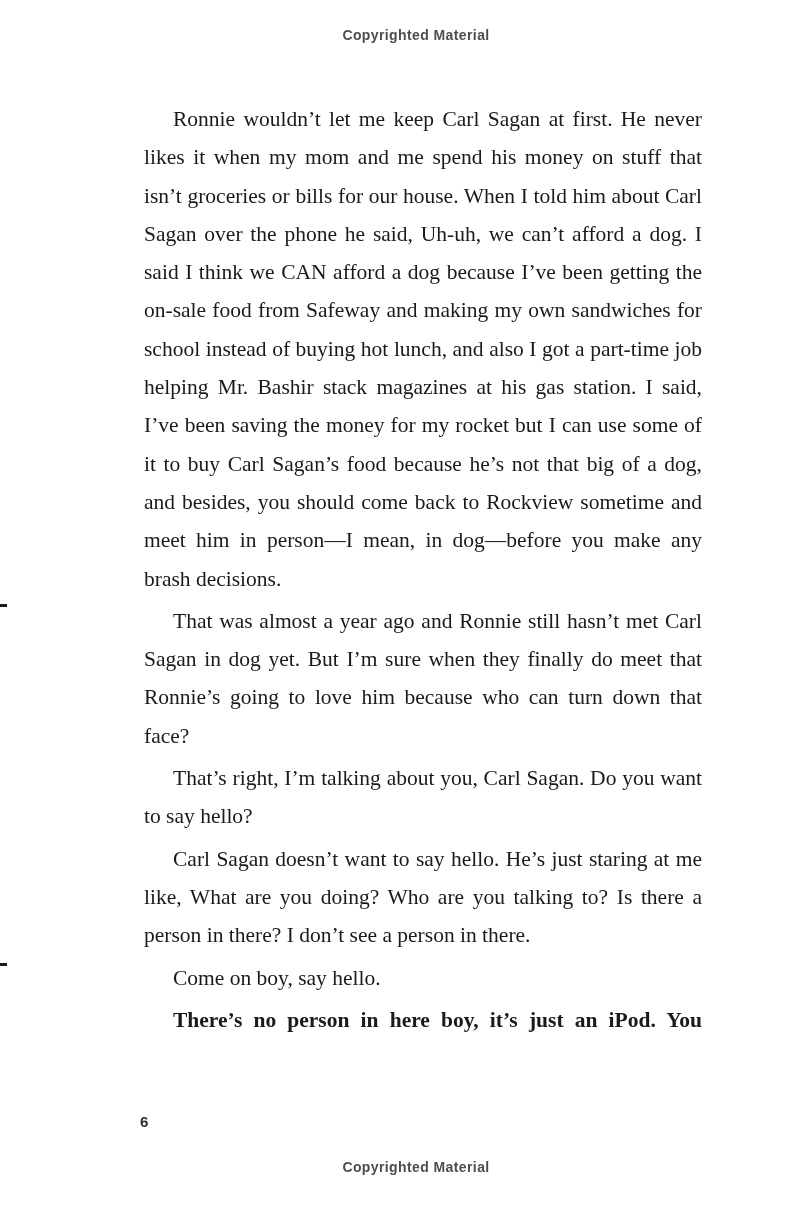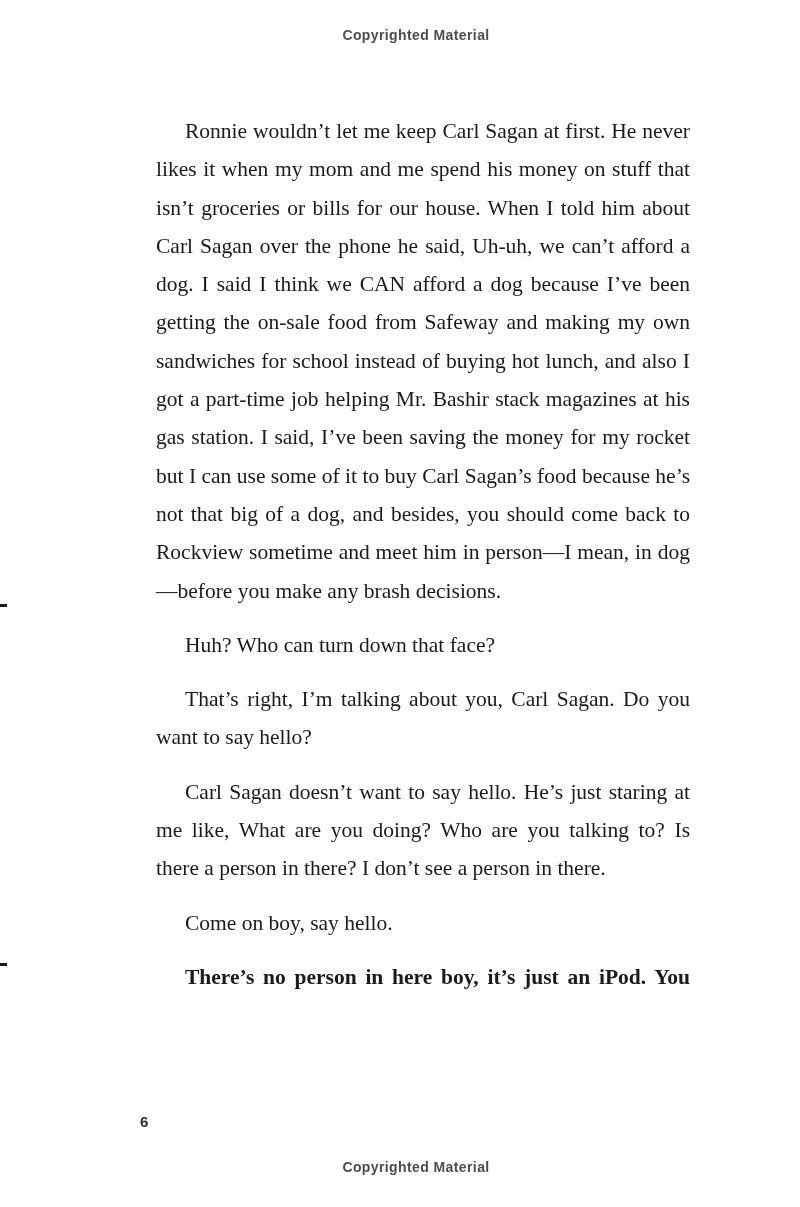--- a/index.html
+++ b/index.html
@@ -32,21 +32,21 @@
     position: absolute;
     left: 140px;
     top: 96px;
     width: 566px;
     font-size: 21.5px;
     line-height: 38.3px;
     color: #1a1a1a;
     text-align: justify;
   }
   .body-text p {
-    margin: 16px;
+    margin: 4px;
     padding: 0;
     text-indent: 29px;
   }
   .body-text p.force-justify {
     text-align-last: justify;
     font-weight: bold;
   }
   .page-number {
     position: absolute;
     left: 140px;
@@ -71,21 +71,21 @@
 
 <div class="page">
 
   <div class="notice top">Copyrighted Material</div>
 
   <div class="edge-mark m1"></div>
   <div class="edge-mark m2"></div>
 
   <div class="body-text">
     <p>Ronnie wouldn’t let me keep Carl Sagan at first. He never likes it when my mom and me spend his money on stuff that isn’t groceries or bills for our house. When I told him about Carl Sagan over the phone he said, Uh-uh, we can’t afford a dog. I said I think we CAN afford a dog because I’ve been getting the on-sale food from Safeway and making my own sandwiches for school instead of buying hot lunch, and also I got a part-time job helping Mr. Bashir stack magazines at his gas station. I said, I’ve been saving the money for my rocket but I can use some of it to buy Carl Sagan’s food because he’s not that big of a dog, and besides, you should come back to Rockview sometime and meet him in person—I mean, in dog—before you make any brash decisions.</p>
-    <p>Huh? Who can turn down that face?</p>
+    <p>That was almost a year ago and Ronnie still hasn’t met Carl Sagan in dog yet. But I’m sure when they finally do meet that Ronnie’s going to love him because who can turn down that face?</p>
     <p>That’s right, I’m talking about you, Carl Sagan. Do you want to say hello?</p>
     <p>Carl Sagan doesn’t want to say hello. He’s just staring at me like, What are you doing? Who are you talking to? Is there a person in there? I don’t see a person in there.</p>
     <p>Come on boy, say hello.</p>
     <p class="force-justify">There’s no person in here boy, it’s just an iPod. You</p>
   </div>
 
   <div class="page-number">6</div>
 
   <div class="notice bottom">Copyrighted Material</div>
 

